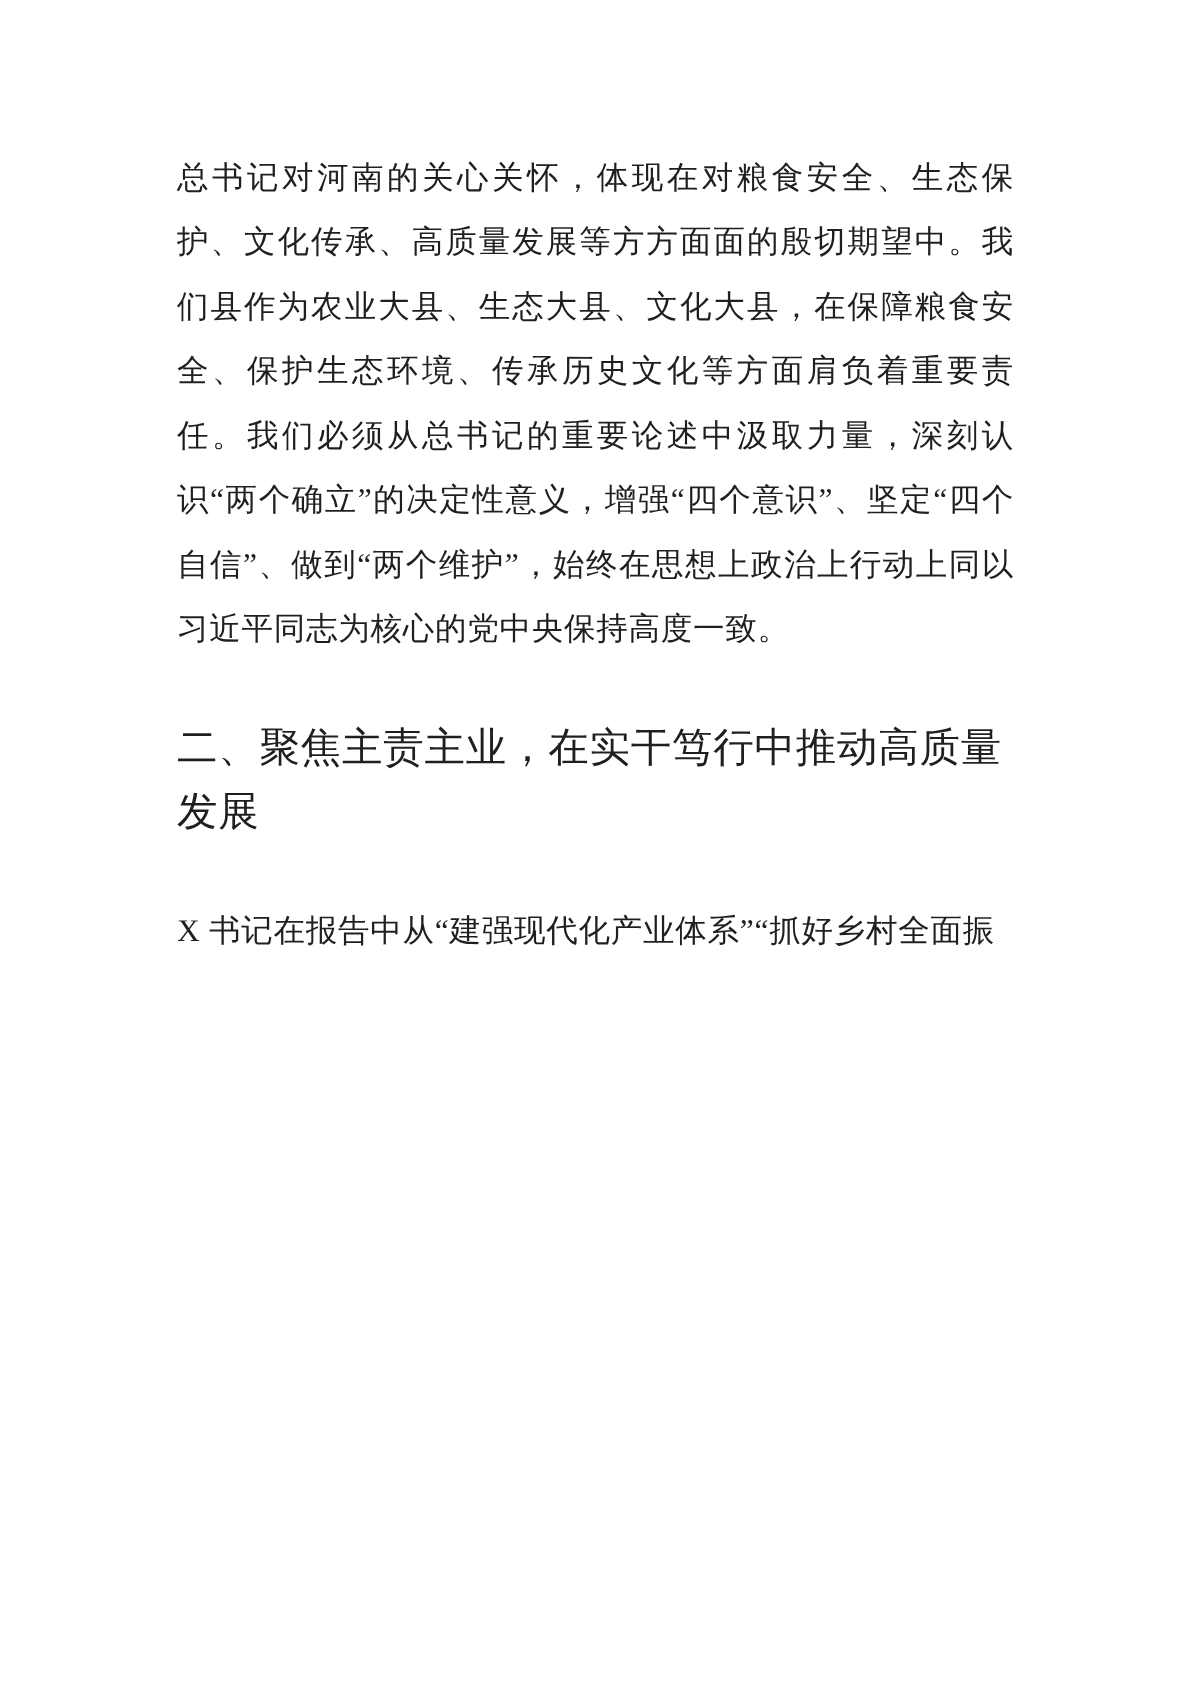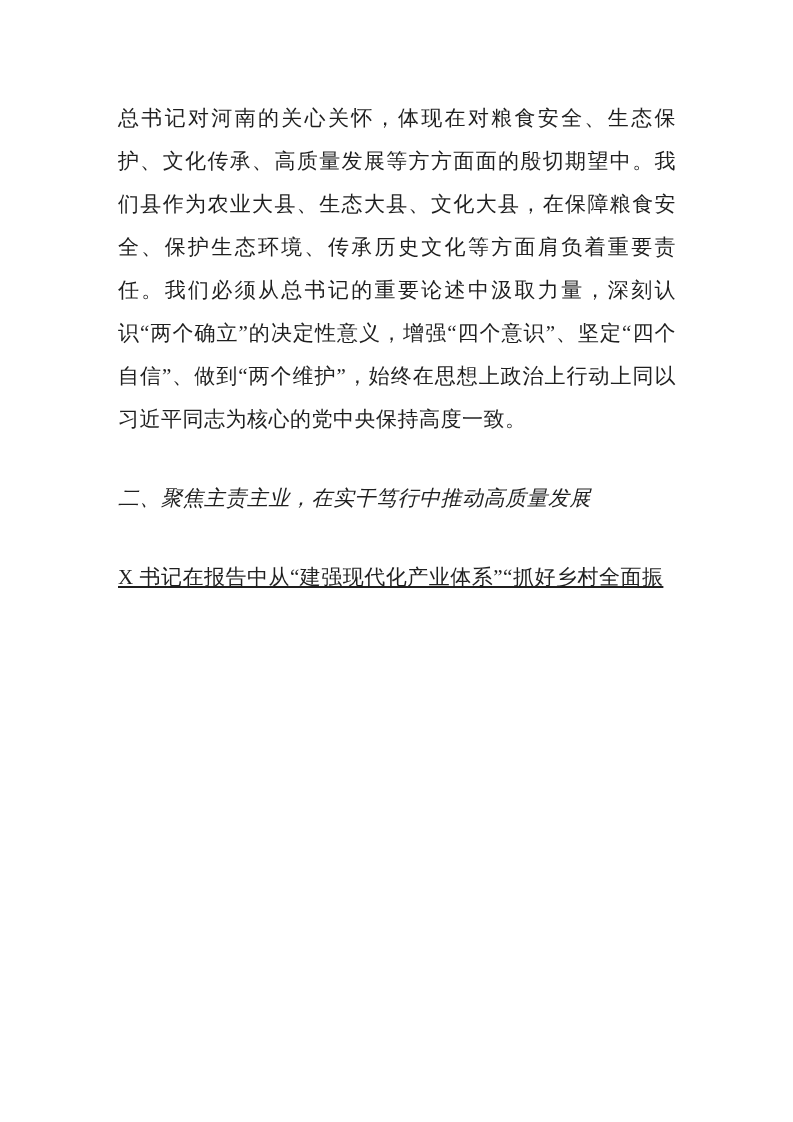--- a/index.html
+++ b/index.html
@@ -25,30 +25,28 @@
     line-height: 43px;
     letter-spacing: 0.5px;
     text-align: justify;
     text-justify: inter-ideograph;
     text-align-last: left;
     font-weight: 400;
     word-break: normal;
   }
   .heading {
     margin: 0 0 36px 0;
-    font-size: 21px;
+    font-size: 27px;
     line-height: 43px;
     letter-spacing: 0.5px;
     font-weight: 400;
     text-align: left;
-    font-style: italic;
   }
   .para:last-child {
     margin-bottom: 0;
-    text-decoration: underline;
   }
 </style>
 </head>
 <body>
 
 <div class="page">
   <p class="para">总书记对河南的关心关怀，体现在对粮食安全、生态保护、文化传承、高质量发展等方方面面的殷切期望中。我们县作为农业大县、生态大县、文化大县，在保障粮食安全、保护生态环境、传承历史文化等方面肩负着重要责任。我们必须从总书记的重要论述中汲取力量，深刻认识“两个确立”的决定性意义，增强“四个意识”、坚定“四个自信”、做到“两个维护”，始终在思想上政治上行动上同以习近平同志为核心的党中央保持高度一致。</p>
 
 
   <h2 class="heading">二、聚焦主责主业，在实干笃行中推动高质量发展</h2>

